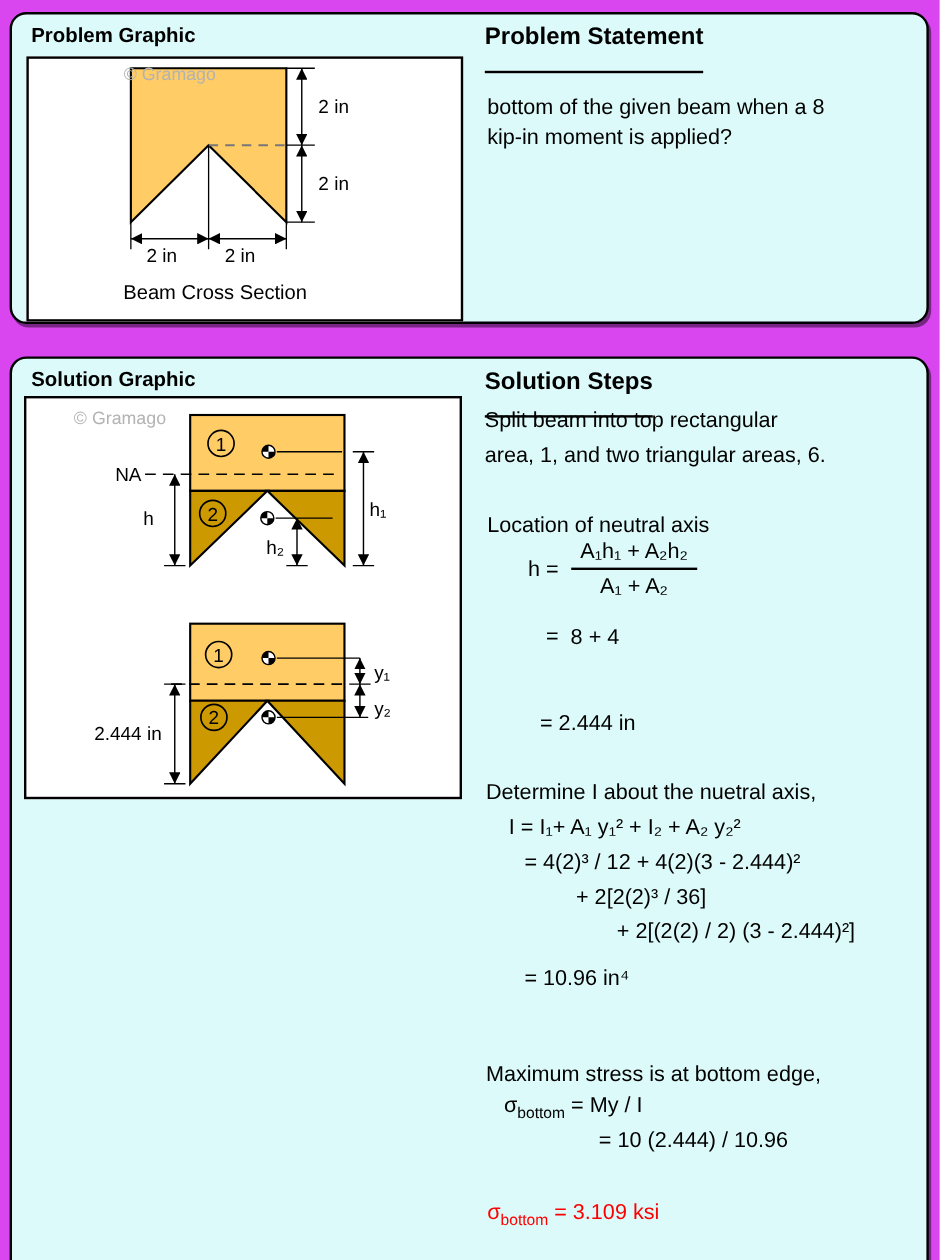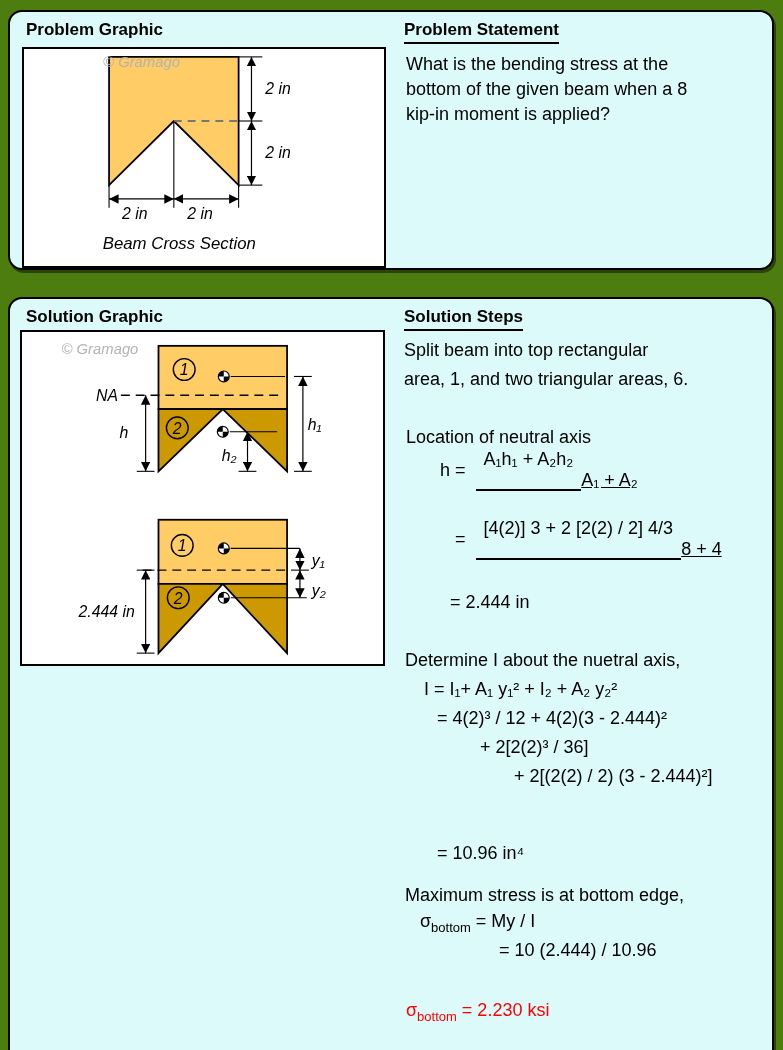--- a/index.html
+++ b/index.html
@@ -1,29 +1,29 @@
 <!DOCTYPE html>
 <html><head>
 <meta charset="utf-8">
 <style>
   * { margin:0; padding:0; box-sizing:border-box; }
   body { font-family:"Liberation Sans","DejaVu Sans",sans-serif; }
-  .page { position:relative; width:783px; height:1050px; background:#4d7c0f; overflow:hidden; }
+  .page { position:relative; width:783px; height:1050px; background:#d946ef; overflow:hidden; }
 
   .panel { position:absolute; left:8px; width:766px; background:#DCFAFA;
            border:2px solid #000; border-radius:14px;
            box-shadow:2px 3px 0 rgba(0,0,0,0.45); }
   #panel-problem  { top:10px;  height:260px; }
   #panel-solution { top:297px; height:781px; }
 
   .panel-title { position:absolute; left:16px; top:8px; font-size:17px; font-weight:bold; color:#000; }
-  .underlined-title { font-size:17px; font-weight:bold; color:#000;
-                      border-bottom:2px solid #000; padding-bottom:2px; display:inline-block; }
-
-  .figbox { position:absolute; background:#fff; border:2px solid #000;font-style:italic; }
+  .underlined-title { font-size:20px; font-weight:bold; color:#000;
+                      border-bottom:2px solid #000; padding-bottom:16px; display:inline-block; }
+
+  .figbox { position:absolute; background:#fff; border:2px solid #000; }
   #figbox-problem  { left:12px; top:35px; width:364px; height:221px; }
   #figbox-solution { left:10px; top:31px; width:365px; height:336px; }
   .figbox svg { display:block; }
 
   svg text { font-family:"Liberation Sans","DejaVu Sans",sans-serif; fill:#000; font-size:16px; }
   .f-light { fill:#FFCC66; stroke:#000; stroke-width:1.8; }
   .f-dark  { fill:#CC9900; stroke:#000; stroke-width:1.8; }
   .dim  { stroke:#000; stroke-width:1.2; fill:none; }
   .ext  { stroke:#000; stroke-width:1.1; }
   .na   { stroke:#000; stroke-width:1.4; stroke-dasharray:9 6; }
@@ -32,23 +32,23 @@
   .caption { font-size:17px; }
   .circled { fill:none; stroke:#000; stroke-width:1.4; }
 
   .col { position:absolute; left:394px; top:0; width:372px; height:100%; }
   .ln  { position:absolute; white-space:nowrap; font-size:18px; color:#000; }
   .title-ln { position:absolute; white-space:nowrap; }
   sub.subt { font-size:13px; }
   .red { color:#FF0000; }
 
   .eq-row { position:absolute; display:flex; align-items:center; font-size:18px; white-space:nowrap; }
-  .frac { display:inline-flex; flex-direction:row; text-align:center; margin-left:10px; }
+  .frac { display:inline-flex; flex-direction:column; text-align:center; margin-left:10px; }
   .frac .num { border-bottom:2px solid #000; padding:0 8px 3px; }
-  .frac .den { padding-top:21px;text-decoration:underline; }
+  .frac .den { padding-top:3px; }
 </style>
 </head>
 <body>
 
 <div class="page">
 
   <div class="panel" id="panel-problem">
     <div class="panel-title">Problem Graphic</div>
 
     <div class="figbox" id="figbox-problem">
@@ -82,21 +82,20 @@
         <text x="112" y="172" text-anchor="middle">2 in</text>
         <text x="178" y="172" text-anchor="middle">2 in</text>
         <text class="caption" x="157" y="203" text-anchor="middle">Beam Cross Section</text>
       </svg>
     </div>
 
     <div class="col">
       <div class="title-ln" style="top:8px;left:0">
         <span class="underlined-title">Problem Statement</span>
       </div>
-      <div class="ln" style="top:42px;left:2px">What is the bending stress at the</div>
       <div class="ln" style="top:67px;left:2px">bottom of the given beam when a 8</div>
       <div class="ln" style="top:92px;left:2px">kip-in moment is applied?</div>
     </div>
   </div>
 
   <div class="panel" id="panel-solution">
     <div class="panel-title">Solution Graphic</div>
 
     <div class="figbox" id="figbox-solution">
       <svg width="361" height="332" viewBox="0 0 365 336" preserveAspectRatio="none">
@@ -182,35 +181,34 @@
         <span>h =</span>
         <span class="frac">
           <span class="num">A₁h₁ + A₂h₂</span>
           <span class="den">A₁ + A₂</span>
         </span>
       </div>
 
       <div class="eq-row" style="top:219px;left:51px">
         <span>=</span>
         <span class="frac">
-          <span class="num">[4(2)] 3 + 2 [2(2) / 2] 4/3</span>
           <span class="den">8 + 4</span>
         </span>
       </div>
 
       <div class="ln" style="top:293px;left:46px">= 2.444 in</div>
 
       <div class="ln" style="top:351px;left:1px">Determine I about the nuetral axis,</div>
       <div class="ln" style="top:380px;left:20px">I = I₁+ A₁ y₁² + I₂ + A₂ y₂²</div>
       <div class="ln" style="top:409px;left:33px">= 4(2)³ / 12 + 4(2)(3 - 2.444)²</div>
       <div class="ln" style="top:438px;left:76px">+ 2[2(2)³ / 36]</div>
       <div class="ln" style="top:467px;left:110px">+ 2[(2(2) / 2) (3 - 2.444)²]</div>
-      <div class="ln" style="top:544px;left:33px">= 10.96 in⁴</div>
+      <div class="ln" style="top:506px;left:33px">= 10.96 in⁴</div>
 
       <div class="ln" style="top:586px;left:1px">Maximum stress is at bottom edge,</div>
       <div class="ln" style="top:612px;left:16px"><span>σ</span><sub class="subt">bottom</sub><span> = My / I</span></div>
       <div class="ln" style="top:641px;left:95px">= 10 (2.444) / 10.96</div>
 
-      <div class="ln red" style="top:701px;left:2px"><span>σ</span><sub class="subt">bottom</sub><span> = 2.230 ksi</span></div>
+      <div class="ln red" style="top:701px;left:2px"><span>σ</span><sub class="subt">bottom</sub><span> = 3.109 ksi</span></div>
     </div>
   </div>
 
 </div>
 
 </body></html>

